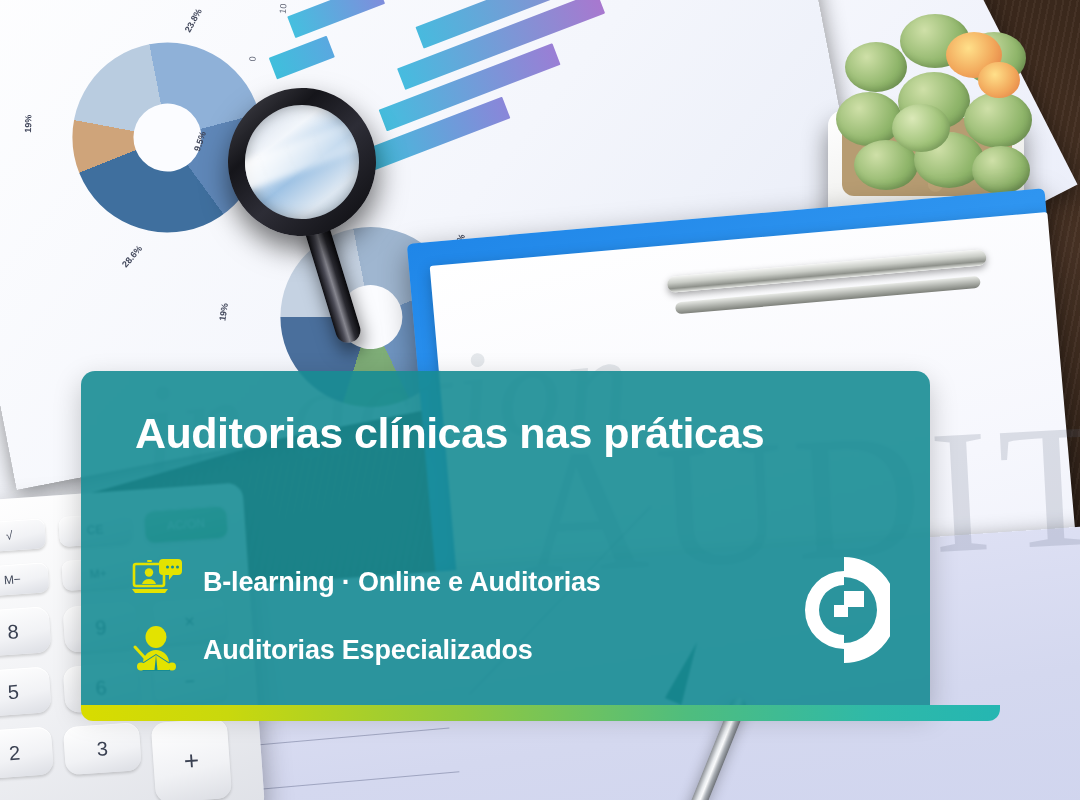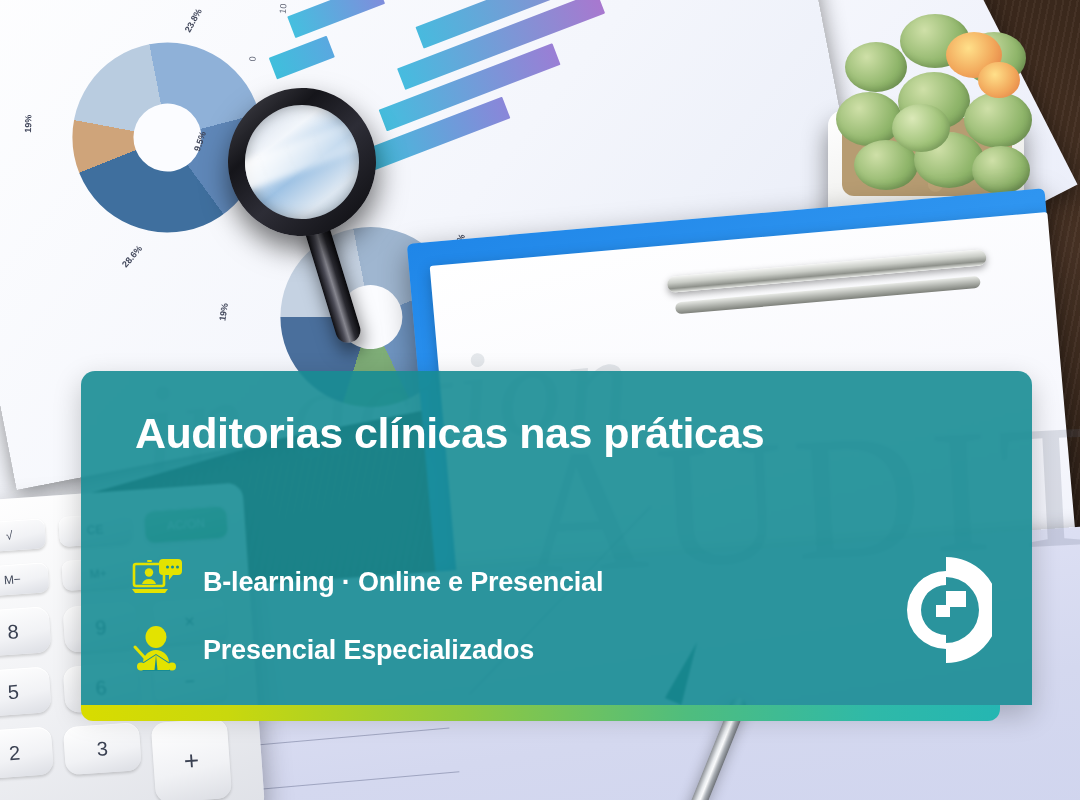--- a/index.html
+++ b/index.html
@@ -181,21 +181,21 @@
   }
   .watermark-2{
     position:absolute;left:140px;top:330px;
     font-family:"Liberation Serif", serif;
     font-size:130px;letter-spacing:4px;color:rgba(70,90,110,.13);
     white-space:nowrap;transform:rotate(-6deg);font-style:italic;user-select:none;
   }
 
   
   .card{
-    position:absolute;left:81px;top:371px;width:951px;height:334px;
+    position:absolute;left:81px;top:371px;width:849px;height:334px;
     border-radius:14px 14px 0 0;
     background:rgba(23,140,148,.90);
     backdrop-filter:blur(1px);
     box-shadow:0 10px 28px rgba(0,0,0,.22);
     overflow:hidden;
   }
   .card-accent{
     position:absolute;left:81px;top:705px;width:919px;height:16px;
     border-radius:0 0 12px 12px;
     background:linear-gradient(90deg,#d8dc00 0%,#c9d80d 16%,#8fc840 42%,#4fbd7e 66%,#2fb9a8 86%,#25b6b2 100%);
@@ -340,37 +340,37 @@
           </g>
           <circle cx="18" cy="15.5" r="4.2" fill="#e3e300"></circle>
           <path d="M11 27 a7.4 7.4 0 0 1 14 0 Z" fill="#e3e300"></path>
           <path d="M32 2 h15 a4 4 0 0 1 4 4 v8 a4 4 0 0 1 -4 4 h-5 l-4 5 v-5 h-6 a4 4 0 0 1 -4 -4 v-8 a4 4 0 0 1 4 -4 Z" fill="#e3e300"></path>
           <circle cx="36.5" cy="10" r="1.5" fill="#178c94"></circle>
           <circle cx="41.5" cy="10" r="1.5" fill="#178c94"></circle>
           <circle cx="46.5" cy="10" r="1.5" fill="#178c94"></circle>
           <path d="M17 4 h3" stroke="#e3e300" stroke-width="2" stroke-linecap="round"></path>
         </svg>
       </span>
-      <span class="feature-txt">B-learning · Online e Presencial</span>
+      <span class="feature-txt">B-learning · Online e Auditorias</span>
     </div>
 
     <div class="feature feature-2">
       <span class="ficon">
         <svg viewBox="0 0 52 50" width="52" height="50">
           <ellipse cx="25" cy="12" rx="10.5" ry="11" fill="#e3e300"></ellipse>
           <path d="M12 46 v-8 a13 13 0 0 1 26 0 v8 Z" fill="#e3e300"></path>
           <path d="M25 29 L11 38 v8 h28 v-8 Z" fill="#178c94"></path>
           <path d="M25 30 L12 38.5 v6.5 h11.5 Z" fill="#e3e300"></path>
           <path d="M25 30 L38 38.5 v6.5 H26.5 Z" fill="#e3e300"></path>
           <circle cx="10" cy="41.5" r="4" fill="#e3e300"></circle>
           <circle cx="41" cy="41.5" r="4" fill="#e3e300"></circle>
           <path d="M4 22 L14 33" stroke="#e3e300" stroke-width="3" stroke-linecap="round"></path>
         </svg>
       </span>
-      <span class="feature-txt">Presencial Especializados</span>
+      <span class="feature-txt">Auditorias Especializados</span>
     </div>
 
     <span class="brand-logo">
       <svg viewBox="0 0 92 118" width="92" height="118">
         <path d="M46 6 A53 53 0 0 1 46 112 L46 92 A33 33 0 0 0 46 26 Z" fill="#ffffff"></path>
         <path d="M46 20 A39 39 0 0 0 46 98 L46 84 A25 25 0 0 1 46 34 Z" fill="#ffffff"></path>
         <rect x="46" y="40" width="20" height="16" fill="#ffffff"></rect>
         <rect x="36" y="54" width="14" height="12" fill="#ffffff"></rect>
       </svg>
     </span>

